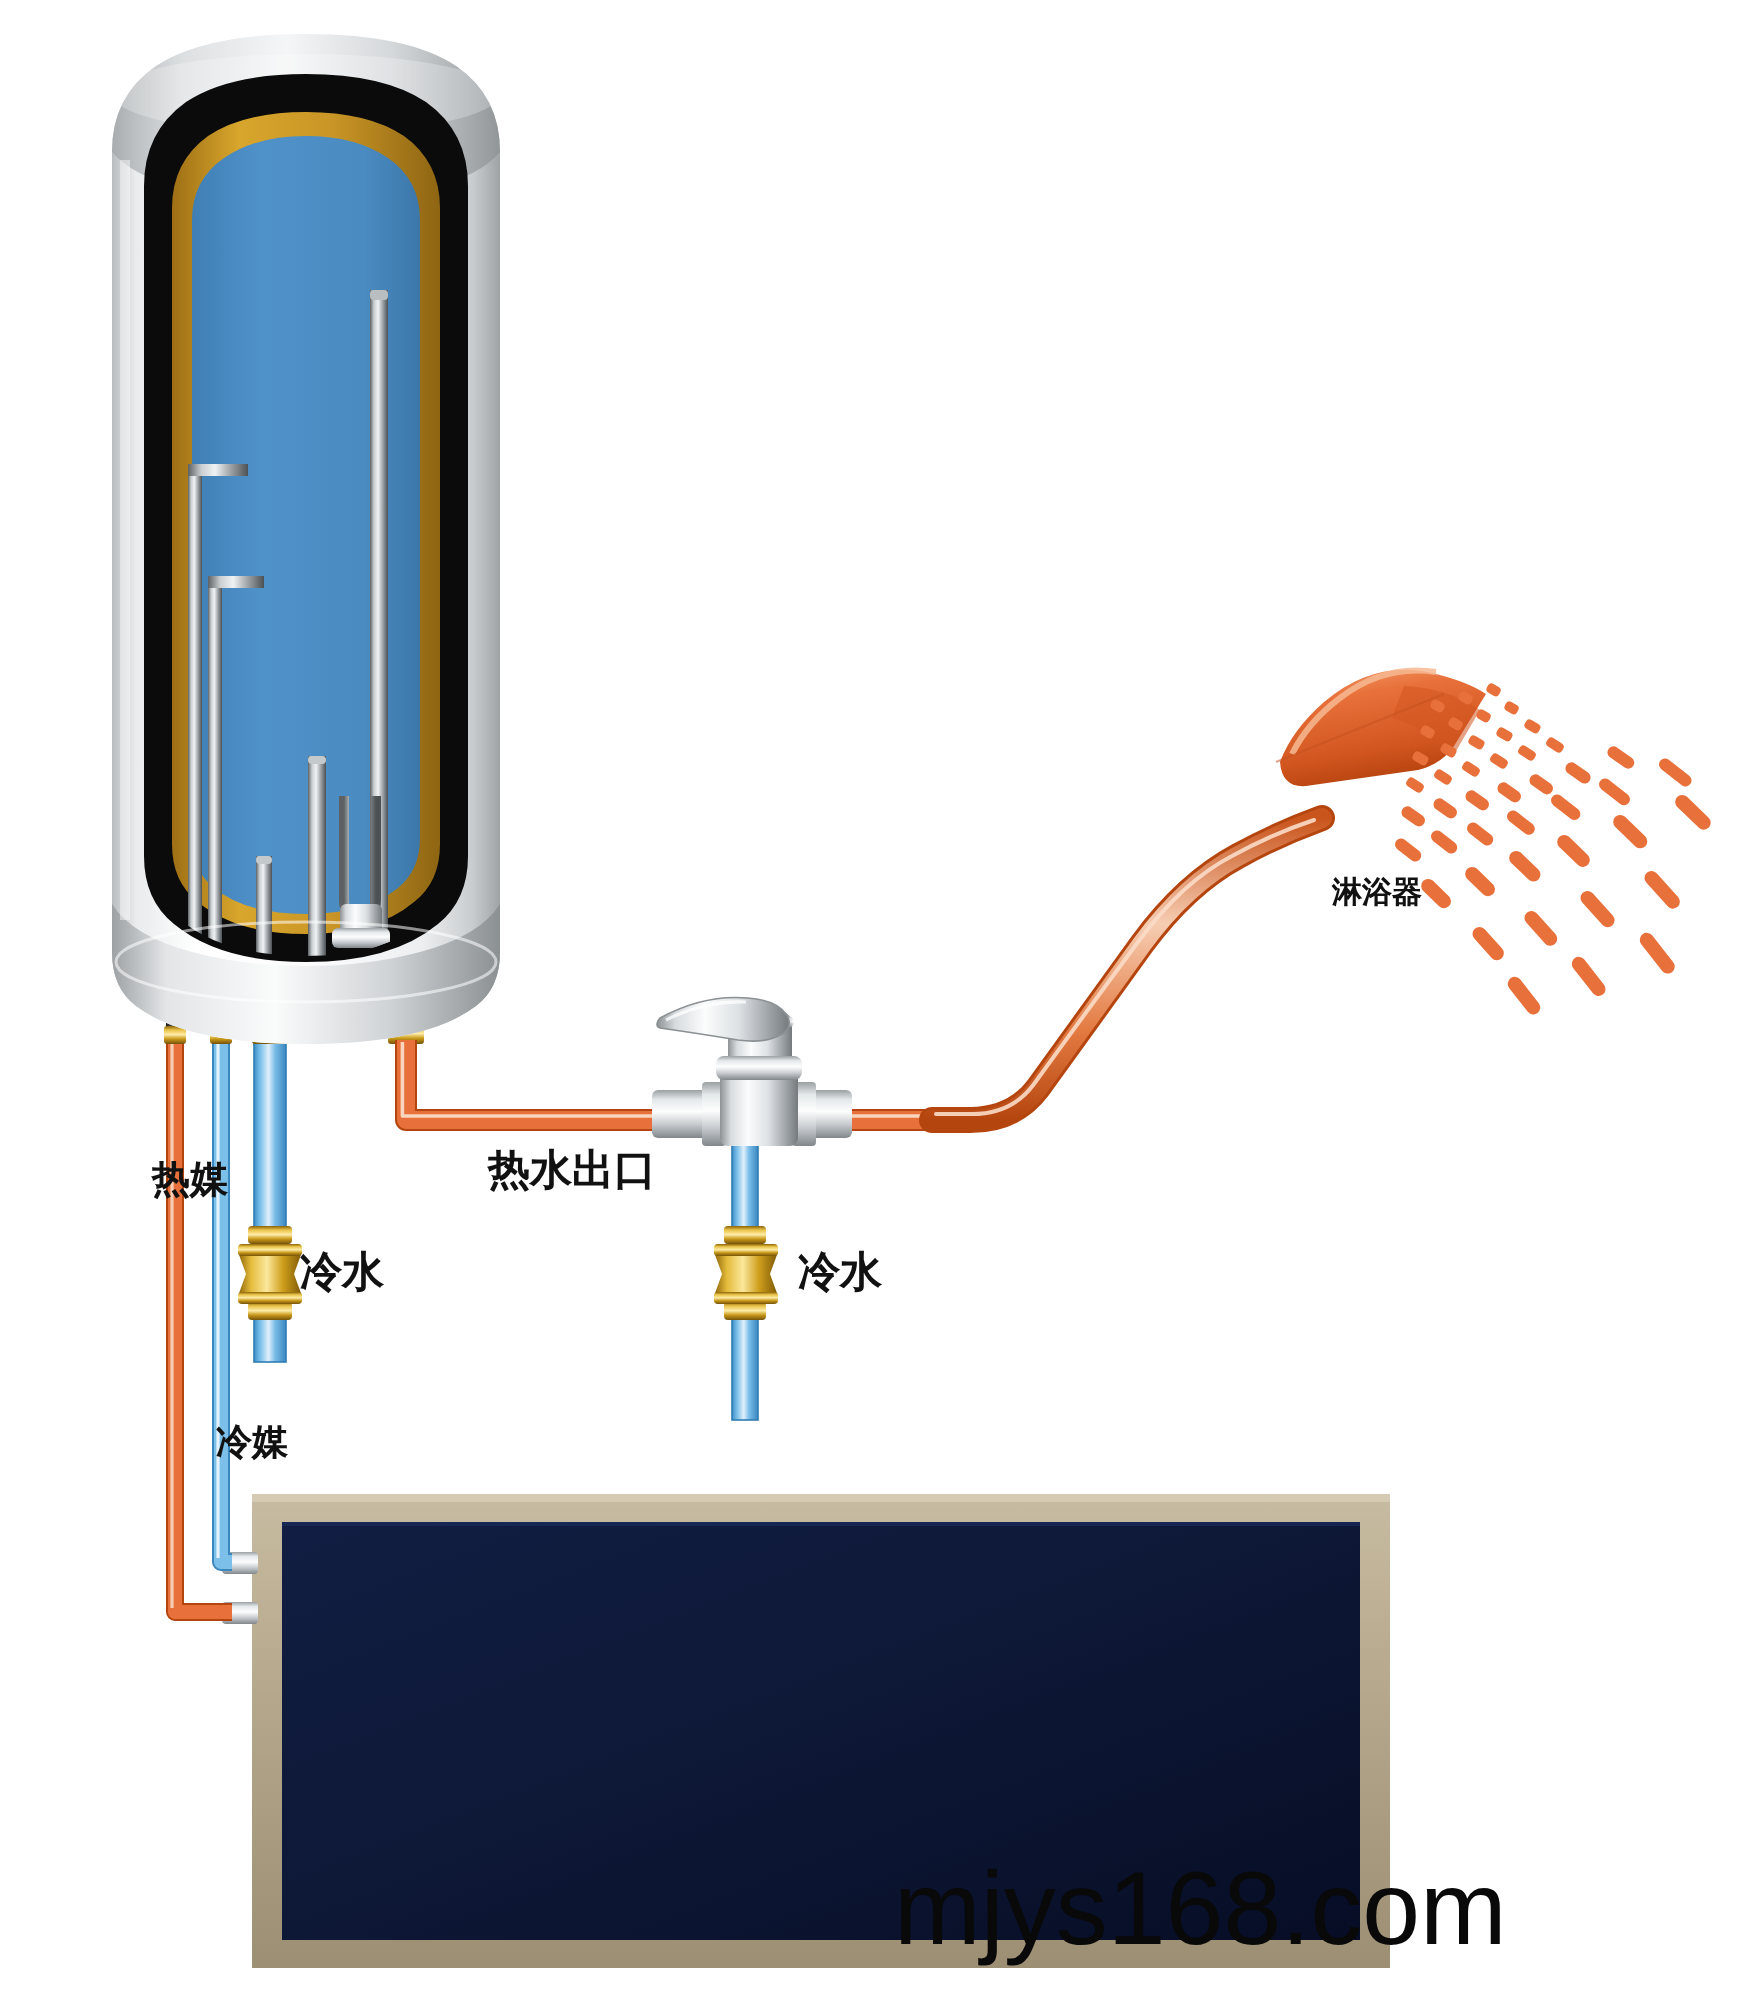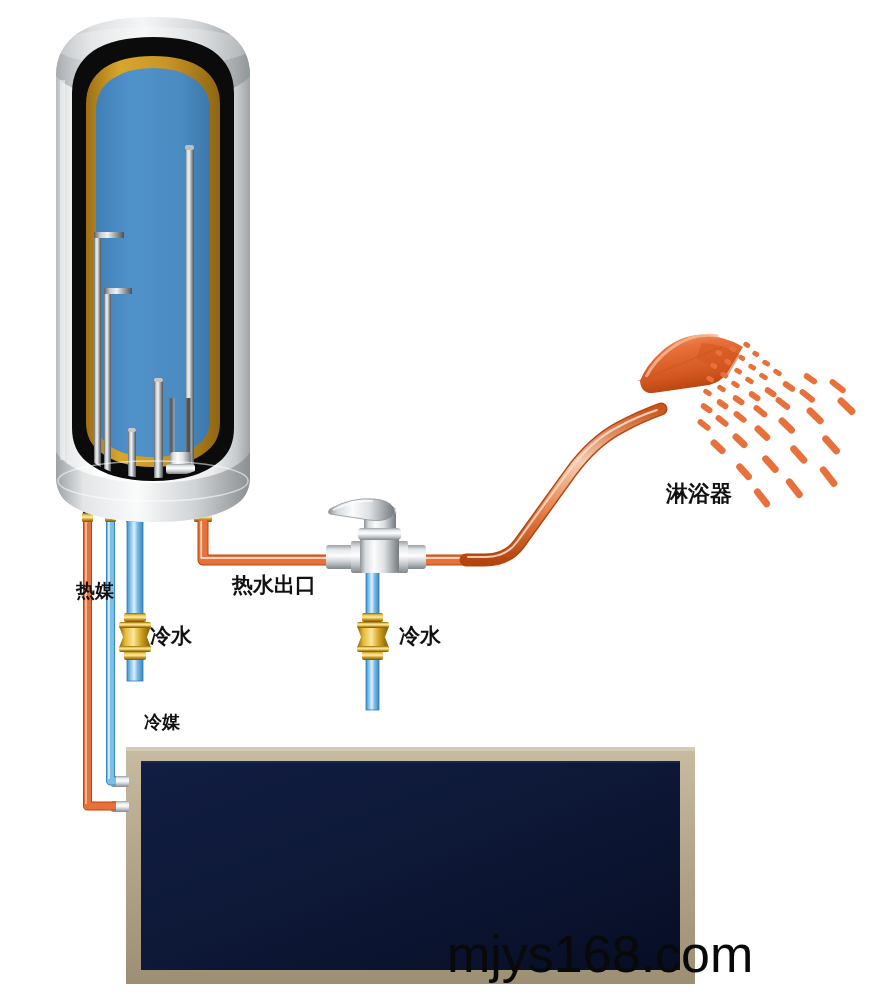--- a/index.html
+++ b/index.html
@@ -12,24 +12,24 @@
   .lbl{
     position:absolute;
     font-family:"DejaVu Sans","Liberation Sans",sans-serif;
     font-weight:700;
     color:#111111;
     white-space:nowrap;
     line-height:1;
   }
   #lbl-hot-medium{left:28px;top:581px;font-size:19px;margin-left:48px;}
   #lbl-cold-water-1{left:150px;top:626px;font-size:21px;}
-  #lbl-cold-medium{left:108px;top:713px;font-size:18px;padding-left:36px;}
-  #lbl-hot-outlet{left:232px;top:575px;font-size:21px;}
+  #lbl-cold-medium{left:108px;top:713px;font-size:18px;}
+  #lbl-hot-outlet{left:244px;top:575px;font-size:21px;}
   #lbl-cold-water-2{left:399px;top:626px;font-size:21px;}
-  #lbl-shower{left:666px;top:439px;font-size:22px;margin-top:44px;}
+  #lbl-shower{left:666px;top:439px;font-size:15px;}
 </style>
 </head>
 <body>
 
 <svg id="diagram" viewBox="0 0 879 1005">
   <defs>
 
     <linearGradient id="gShell" x1="0" y1="0" x2="1" y2="0">
       <stop offset="0" stop-color="#b9bcbe"></stop>
       <stop offset="0.06" stop-color="#e9ebec"></stop>

